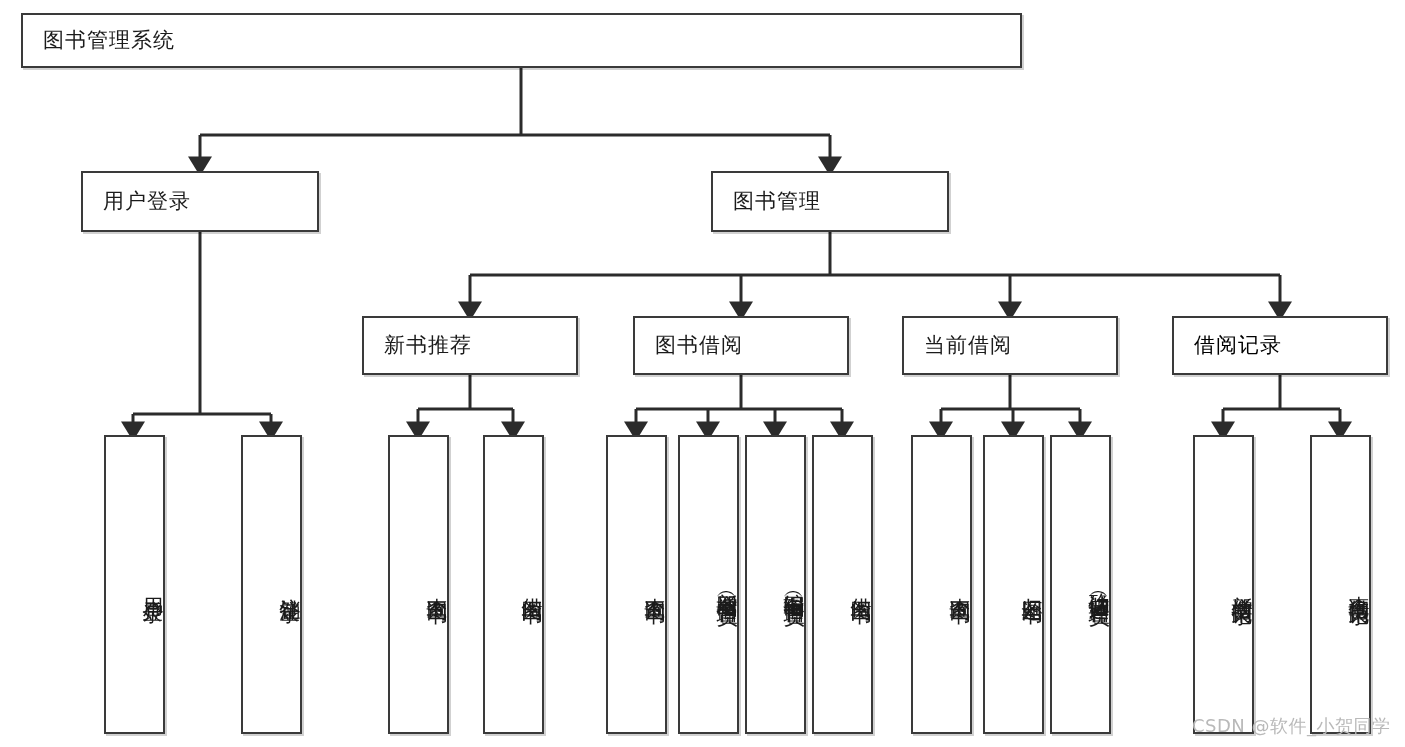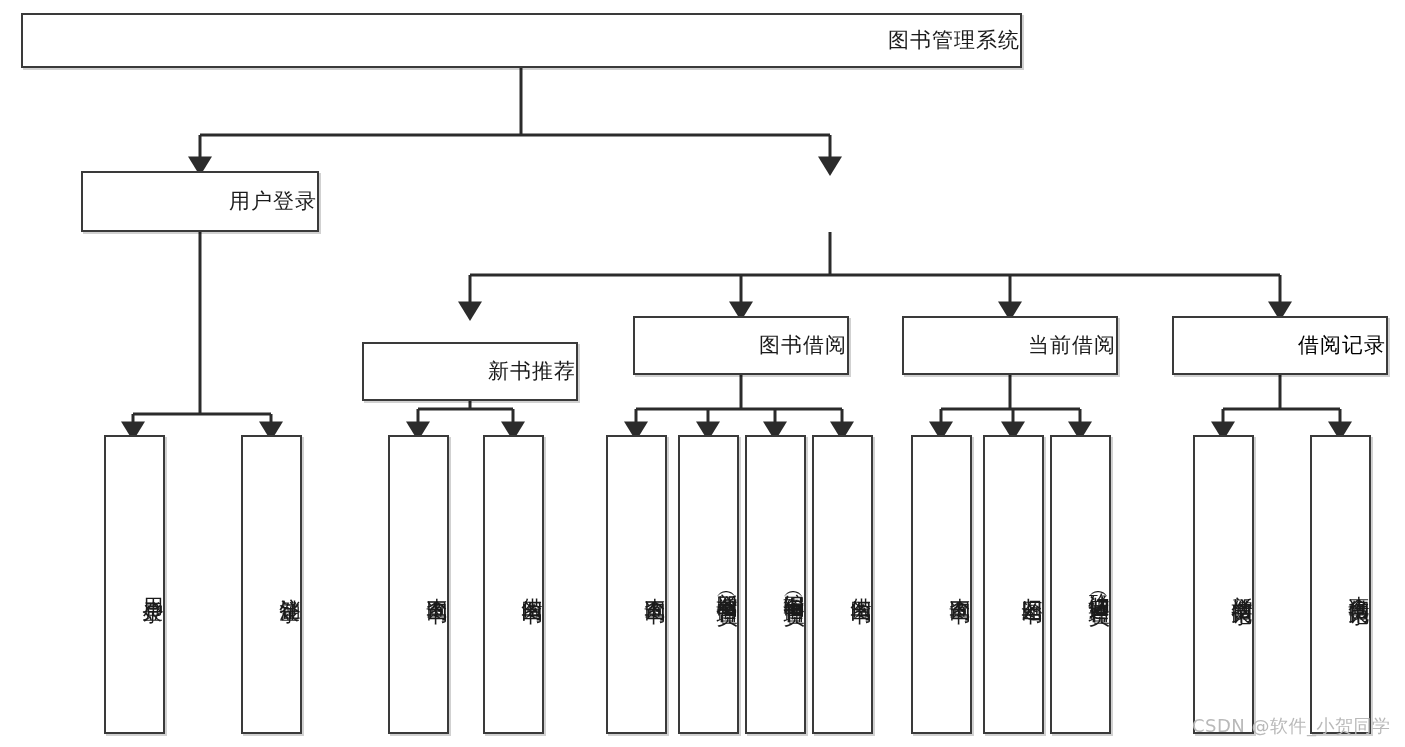--- a/index.html
+++ b/index.html
@@ -28,23 +28,24 @@
     pointer-events: none;
   }
   .node {
     position: absolute;
     box-sizing: border-box;
     background: #ffffff;
     border: 2px solid #3a3a3a;
     box-shadow: 2px 2px 0 rgba(0,0,0,0.18);
     display: flex;
     align-items: center;
-    justify-content: flex-end;
+    justify-content: flex-start;
     color: #1b1b1b;
     line-height: 1.12;
+    padding-left: 20px;
   }
   .node.horizontal {
     font-size: 21px;
     letter-spacing: 1px;
     white-space: nowrap;
   }
   .node.vertical {
     writing-mode: vertical-rl;
     text-orientation: upright;
     font-size: 21px;
@@ -126,22 +127,25 @@
     </g>
   </svg>
 
   <div class="node horizontal" style="left: 21px; top: 13px; width: 1001px; height: 55px; border-color: rgb(58, 58, 58); background: rgb(255, 255, 255); color: rgb(27, 27, 27);">
     <span class="label">图书管理系统</span>
   </div>
 
   <div class="node horizontal" style="left: 81px; top: 171px; width: 238px; height: 61px; border-color: rgb(58, 58, 58); background: rgb(255, 255, 255); color: rgb(27, 27, 27);">
     <span class="label">用户登录</span>
   </div>
+  <div class="node horizontal" style="left: 711px; top: 171px; width: 238px; height: 61px; border-color: rgb(58, 58, 58); background: rgb(255, 255, 255); color: rgb(27, 27, 27);">
+    <span class="label">图书管理</span>
+  </div>
 
-  <div class="node horizontal" style="left: 362px; top: 316px; width: 216px; height: 59px; border-color: rgb(58, 58, 58); background: rgb(255, 255, 255); color: rgb(27, 27, 27); margin-top: 26px;">
+  <div class="node horizontal" style="left: 362px; top: 316px; width: 216px; height: 59px; border-color: rgb(58, 58, 58); background: rgb(255, 255, 255); color: rgb(27, 27, 27);">
     <span class="label">新书推荐</span>
   </div>
   <div class="node horizontal" style="left: 902px; top: 316px; width: 216px; height: 59px; border-color: rgb(58, 58, 58); background: rgb(255, 255, 255); color: rgb(27, 27, 27);">
     <span class="label">当前借阅</span>
   </div>
   <div class="node horizontal" style="left: 633px; top: 316px; width: 216px; height: 59px; border-color: rgb(58, 58, 58); background: rgb(255, 255, 255); color: rgb(27, 27, 27);">
     <span class="label">图书借阅</span>
   </div>
   <div class="node horizontal" style="left: 1172px; top: 316px; width: 216px; height: 59px; border-color: rgb(58, 58, 58); background: rgb(255, 255, 255); color: #000000;">
     <span class="label">借阅记录</span>

